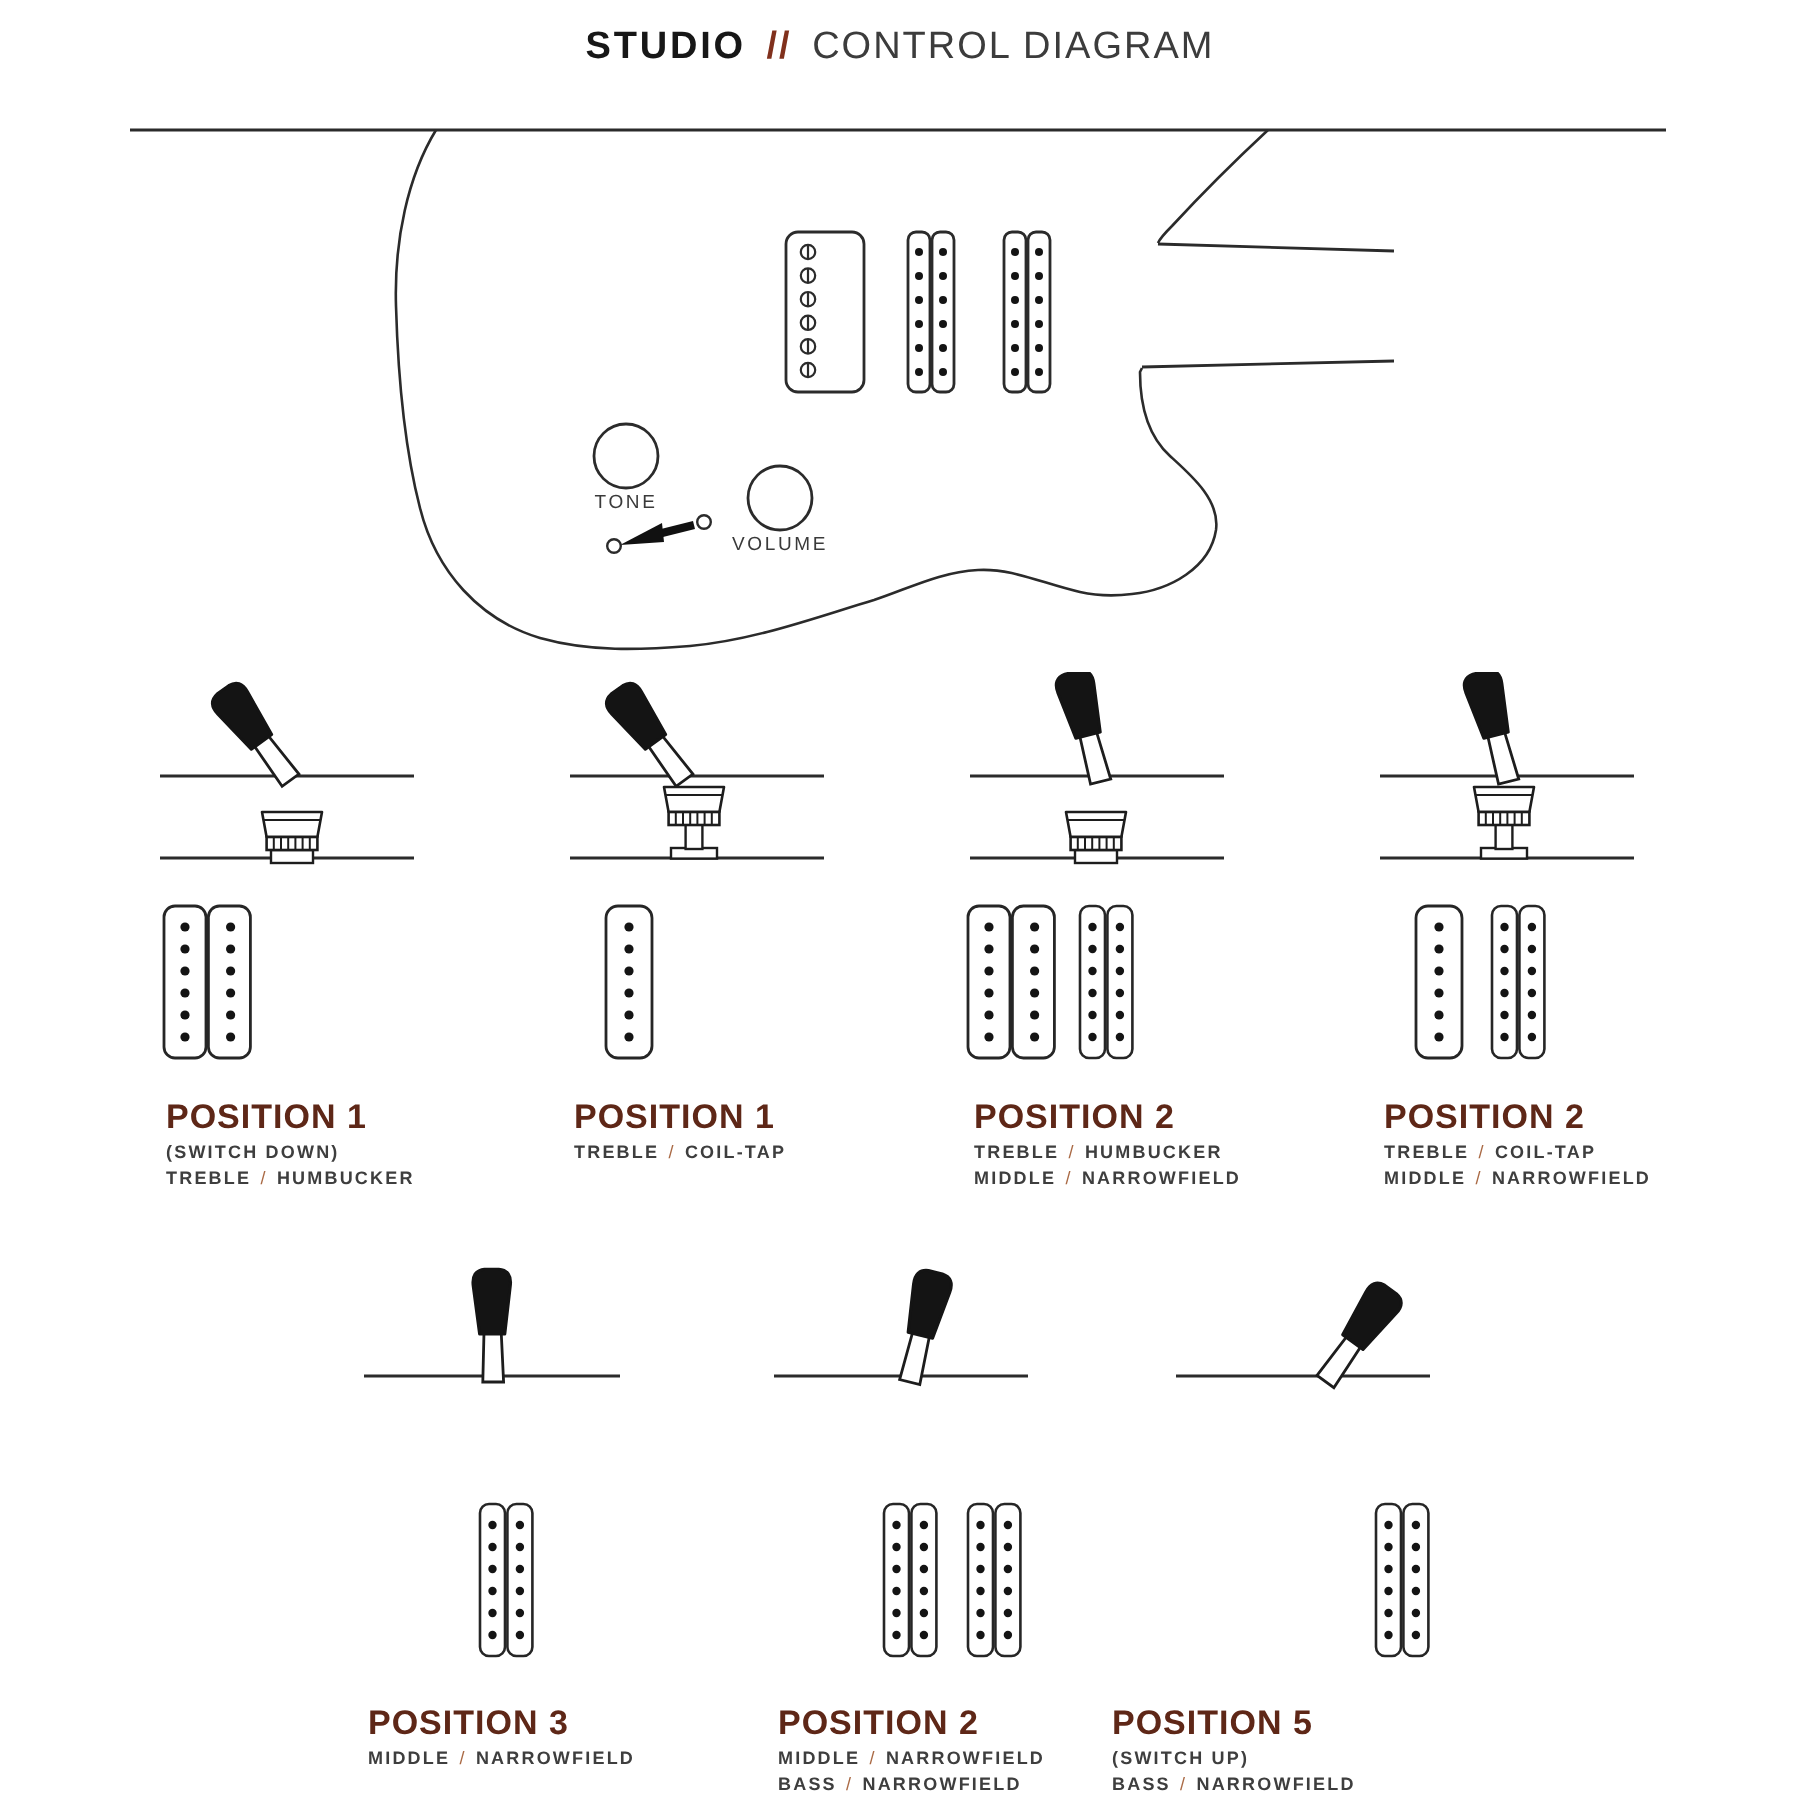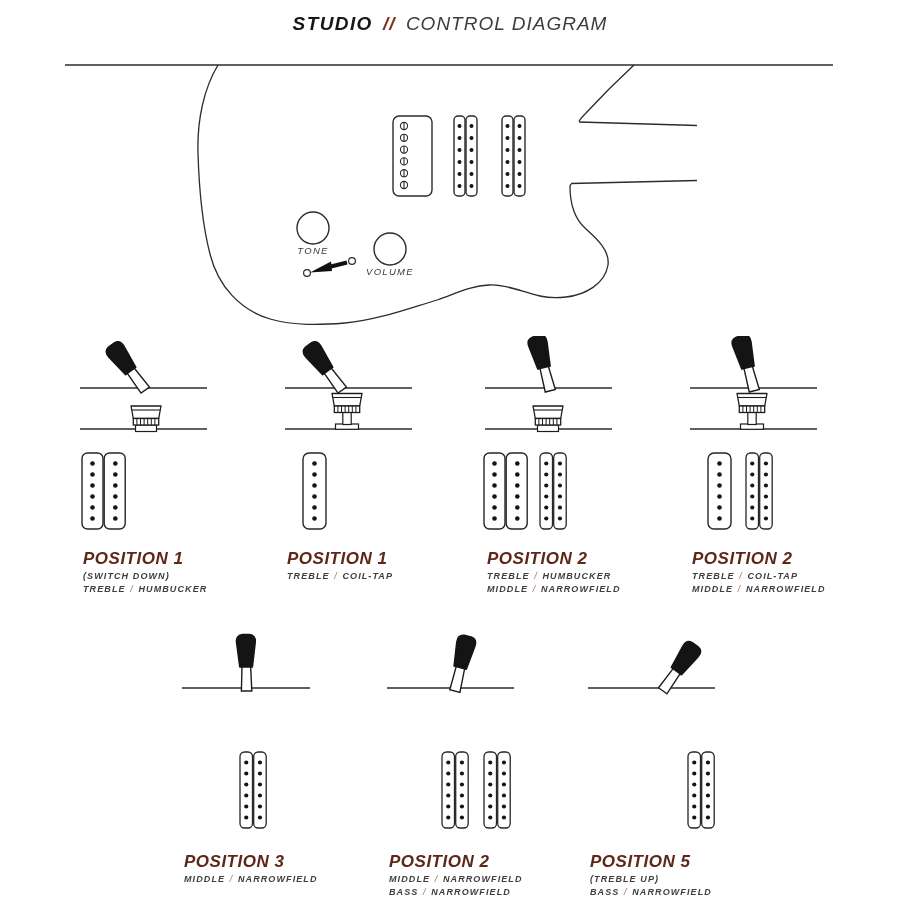--- a/index.html
+++ b/index.html
@@ -1,18 +1,18 @@
 <!DOCTYPE html>
 <html><head>
 <meta charset="utf-8">
 <style>
   html,body{margin:0;padding:0;background:#fff;}
   .page{
     position:relative;width:900px;height:900px;background:#ffffff;
-    font-family:"Liberation Sans",sans-serif;overflow:hidden;font-style:italic;
+    font-family:"Liberation Sans",sans-serif;overflow:hidden;
   }
   .title{
     position:absolute;top:13px;left:0;right:0;text-align:center;
     font-size:19px;letter-spacing:1px;color:#3c3c3c;white-space:nowrap;
   }
   .title .brand{font-weight:700;color:#171717;letter-spacing:1.4px;}
   .title .sep{font-weight:700;color:#80301c;padding:0 4px;}
   .title .rest{font-weight:400;color:#3c3c3c;}
   svg{position:absolute;display:block;}
   .pos-label{position:absolute;white-space:nowrap;}
@@ -339,23 +339,23 @@
       <span class="slash">/</span>
       <span>NARROWFIELD</span>
     </div>
     <div class="pos-line">
       <span>BASS</span>
       <span class="slash">/</span>
       <span>NARROWFIELD</span>
     </div>
   </div>
 
-  <div class="pos-label" style="left:590px;top:852px">
+  <div class="pos-label" style="left:556px;top:852px">
     <div class="pos-heading">POSITION 5</div>
-    <div class="pos-note">(TREBLE UP)</div>
+    <div class="pos-note">(SWITCH UP)</div>
     <div class="pos-line">
       <span>BASS</span>
       <span class="slash">/</span>
       <span>NARROWFIELD</span>
     </div>
   </div>
 
 </div>
 
 </body></html>

